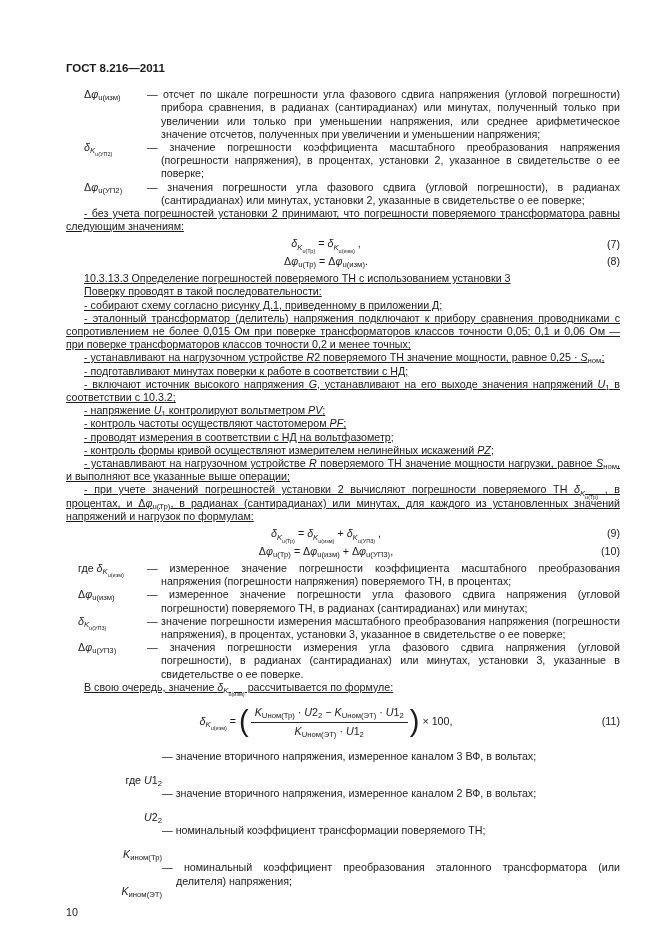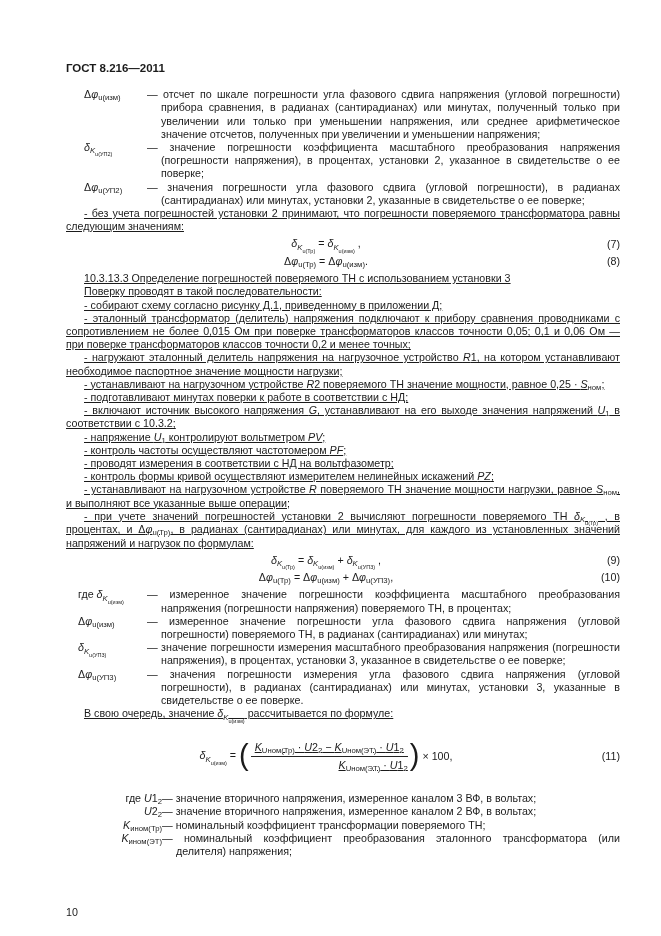--- a/index.html
+++ b/index.html
@@ -18,26 +18,26 @@
   .doc-header { font-weight:bold; font-size:11.5px; margin:0 0 13px 0; }
   .para { margin:0; text-align:justify;text-decoration:underline; }
   .indent { text-indent:18px; }
   i { font-style:italic; }
   sub { font-size:72%; line-height:0; vertical-align:-0.32em; }
   sub sub { vertical-align:-0.55em; }
   .def-row { display:flex; }
   .def-label { white-space:nowrap; }
   .t1 .def-label { flex:0 0 63px; margin-left:18px; }
   .t2 .def-label { flex:0 0 69px; margin-left:12px; }
-  .t3 .def-label { flex:0 0 96px; text-align:right; }
+  .t3 .def-label { flex:0 0 96px; text-align:right;margin-top:24px; }
   .def-text { flex:1; text-align:justify; padding-left:14px; text-indent:-14px; }
   .formula-row { display:flex; align-items:center; margin:4px 0; }
   .formula-body { flex:1; text-align:center; }
   .formula-num { flex:0 0 34px; text-align:right; }
-  .frac { display:inline-block; vertical-align:middle; text-align:right; margin:16px 2px;text-decoration:underline; }
+  .frac { display:inline-block; vertical-align:middle; text-align:center; margin:8px 2px; }
   .fnum { display:block; border-bottom:1px solid #222; padding:0 4px 2px 4px; }
   .fden { display:block; padding-top:2px; }
   .bigp { font-size:29px; font-weight:300; line-height:0; vertical-align:middle; position:relative; top:-1px; }
   .page-number { position:absolute; left:66px; top:906px; }
 </style>
 </head>
 <body>
 
 <div class="page">
 
@@ -67,21 +67,20 @@
   <div class="formula-row">
     <span class="formula-body">Δ<i>φ</i><sub>u(Тр)</sub> = Δ<i>φ</i><sub>u(изм)</sub>.</span>
     <span class="formula-num">(8)</span>
   </div>
 
   <p class="para indent">10.3.13.3  Определение погрешностей поверяемого ТН с использованием установки 3</p>
   <p class="para indent">Поверку проводят в такой последовательности:</p>
 
   <p class="para indent">- собирают схему согласно рисунку Д.1, приведенному в приложении Д;</p>
   <p class="para indent">- эталонный трансформатор (делитель) напряжения подключают к прибору сравнения проводниками с сопротивлением не более 0,015 Ом при поверке трансформаторов классов точности 0,05; 0,1 и 0,06 Ом — при поверке трансформаторов классов точности 0,2 и менее точных;</p>
-  <p class="para indent">- нагружают эталонный делитель напряжения на нагрузочное устройство <i>R</i>1, на котором устанавливают необходимое паспортное значение мощности нагрузки;</p>
   <p class="para indent">- устанавливают на нагрузочном устройстве <i>R</i>2 поверяемого ТН значение мощности, равное 0,25 · <i>S</i><sub>ном</sub>;</p>
   <p class="para indent">- подготавливают минутах поверки к работе в соответствии с НД;</p>
   <p class="para indent">- включают источник высокого напряжения <i>G</i>, устанавливают на его выходе значения напряжений <i>U</i><sub>1</sub> в соответствии с 10.3.2;</p>
   <p class="para indent">- напряжение <i>U</i><sub>1</sub> контролируют вольтметром <i>PV</i>;</p>
   <p class="para indent">- контроль частоты осуществляют частотомером <i>PF</i>;</p>
   <p class="para indent">- проводят измерения в соответствии с НД на вольтфазометр;</p>
   <p class="para indent">- контроль формы кривой осуществляют измерителем нелинейных искажений <i>PZ</i>;</p>
   <p class="para indent">- устанавливают на нагрузочном устройстве <i>R</i> поверяемого ТН значение мощности нагрузки, равное <i>S</i><sub>ном</sub>, и выполняют все указанные выше операции;</p>
   <p class="para indent">- при учете значений погрешностей установки 2 вычисляют погрешности поверяемого ТН <i>δ</i><sub><i>K</i><sub>u(Тр)</sub></sub> , в процентах, и Δ<i>φ</i><sub>u(Тр)</sub>, в радианах (сантирадианах) или минутах, для каждого из установленных значений напряжений и нагрузок по формулам:</p>
 

